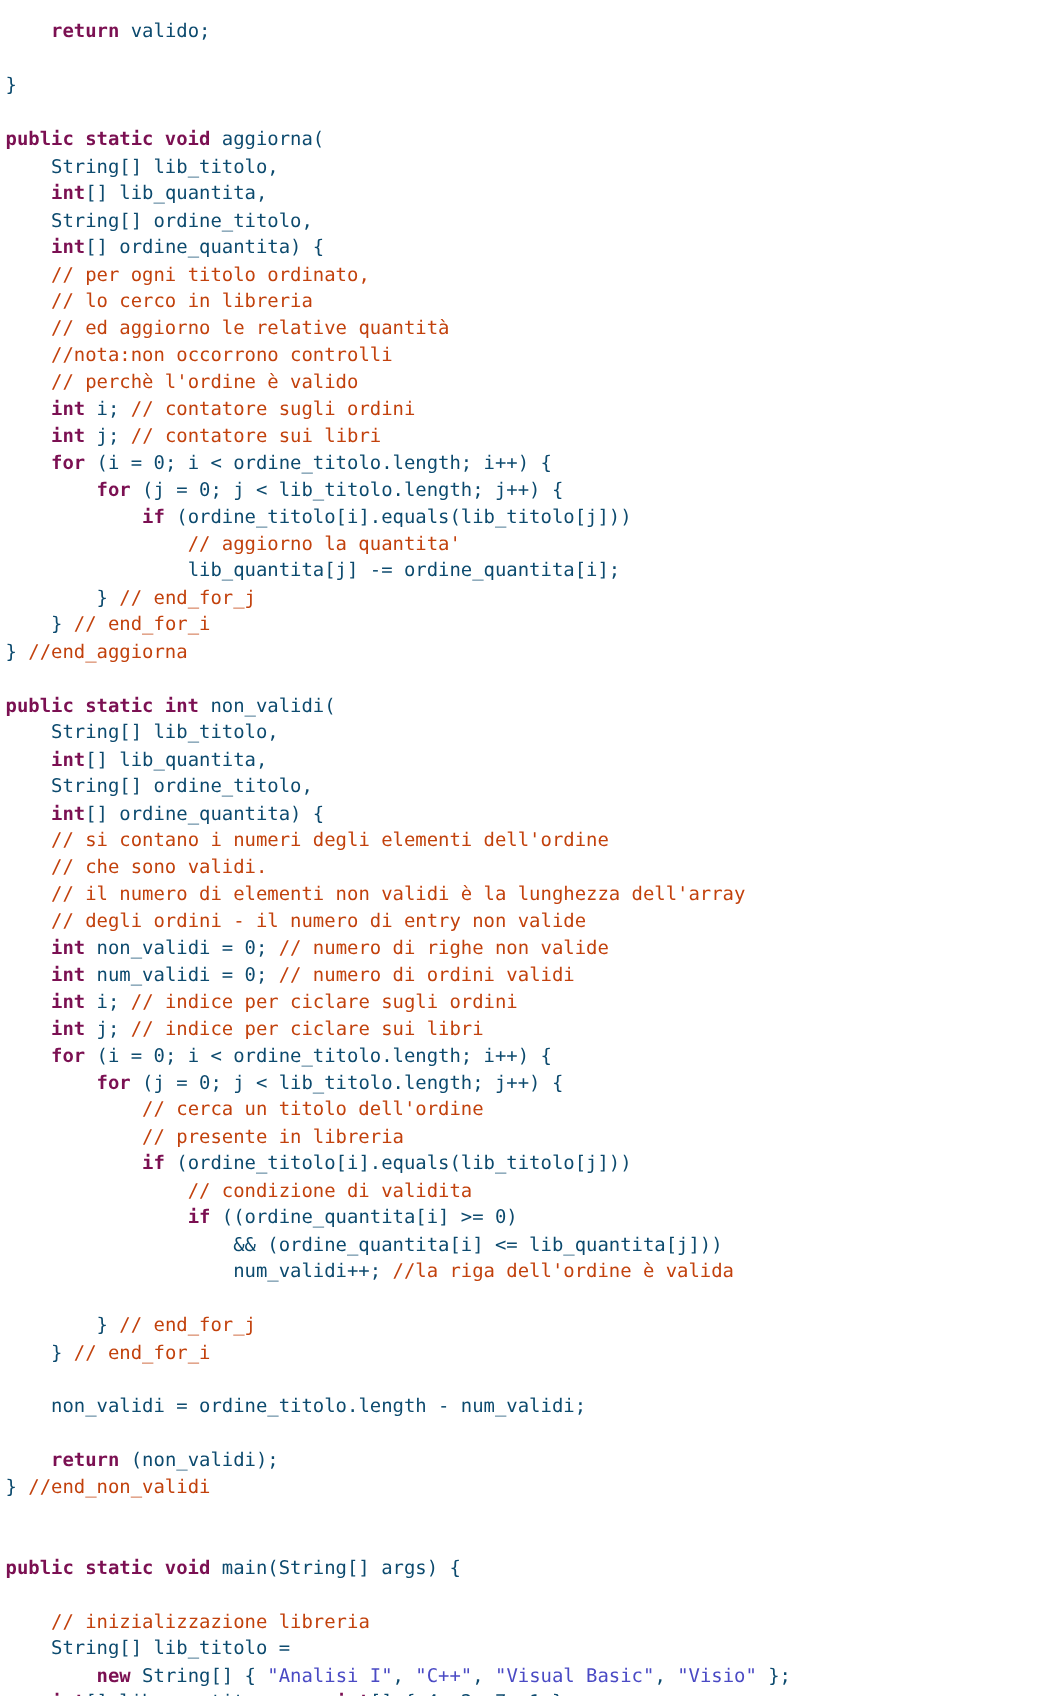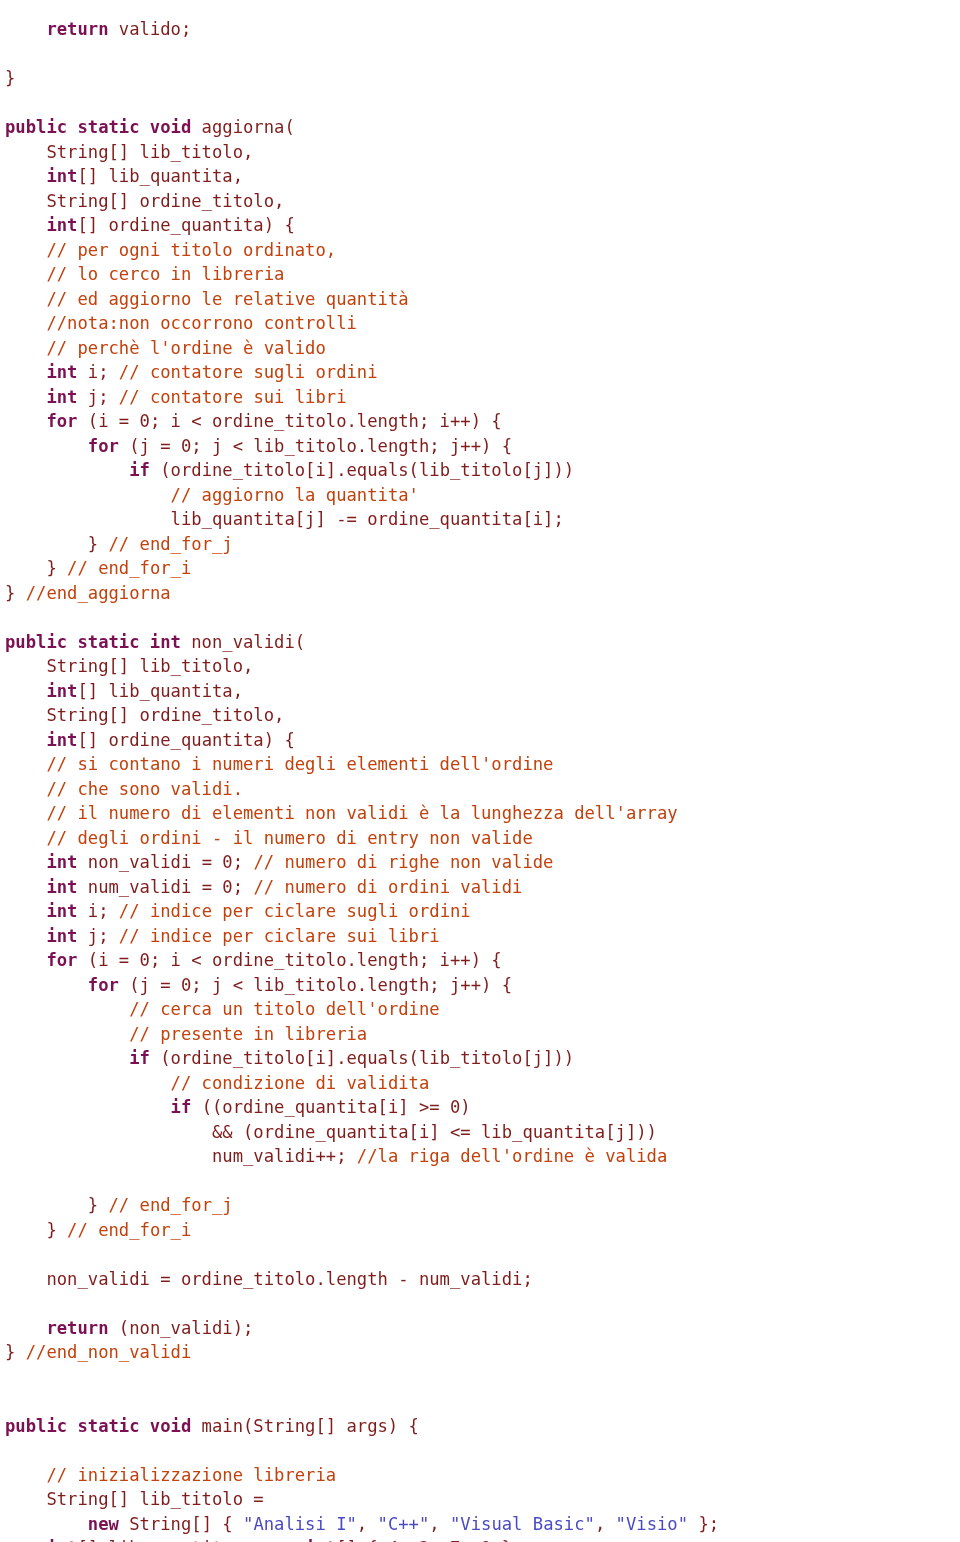--- a/index.html
+++ b/index.html
@@ -35,20 +35,20 @@
   }
   .ln {
     display: block;
     height: 24.5px;
     white-space: pre;
   }
   
   .kw  { color: #7b1052; font-weight: bold; }
   .cm  { color: #c2410c; }
   .st  { color: #4a4ac4; }
-  .pl  { color: #7f1d1d; }
+  .pl  { color: #0c4a6e; }
 </style>
 </head>
 <body>
 
 <div id="page">
   <pre id="code"><span class="ln">    <span class="kw">return</span><span class="pl"> valido;</span></span><span class="ln">&nbsp;</span><span class="ln"><span class="pl">}</span></span><span class="ln">&nbsp;</span><span class="ln"><span class="kw">public static void</span><span class="pl"> aggiorna(</span></span><span class="ln">    <span class="pl">String[] lib_titolo,</span></span><span class="ln">    <span class="kw">int</span><span class="pl">[] lib_quantita,</span></span><span class="ln">    <span class="pl">String[] ordine_titolo,</span></span><span class="ln">    <span class="kw">int</span><span class="pl">[] ordine_quantita) {</span></span><span class="ln">    <span class="cm">// per ogni titolo ordinato,</span></span><span class="ln">    <span class="cm">// lo cerco in libreria</span></span><span class="ln">    <span class="cm">// ed aggiorno le relative quantità</span></span><span class="ln">    <span class="cm">//nota:non occorrono controlli</span></span><span class="ln">    <span class="cm">// perchè l'ordine è valido</span></span><span class="ln">    <span class="kw">int</span><span class="pl"> i; </span><span class="cm">// contatore sugli ordini</span></span><span class="ln">    <span class="kw">int</span><span class="pl"> j; </span><span class="cm">// contatore sui libri</span></span><span class="ln">    <span class="kw">for</span><span class="pl"> (i = 0; i &lt; ordine_titolo.length; i++) {</span></span><span class="ln">        <span class="kw">for</span><span class="pl"> (j = 0; j &lt; lib_titolo.length; j++) {</span></span><span class="ln">            <span class="kw">if</span><span class="pl"> (ordine_titolo[i].equals(lib_titolo[j]))</span></span><span class="ln">                <span class="cm">// aggiorno la quantita'</span></span><span class="ln">                <span class="pl">lib_quantita[j] -= ordine_quantita[i];</span></span><span class="ln">        <span class="pl">} </span><span class="cm">// end_for_j</span></span><span class="ln">    <span class="pl">} </span><span class="cm">// end_for_i</span></span><span class="ln"><span class="pl">} </span><span class="cm">//end_aggiorna</span></span><span class="ln">&nbsp;</span><span class="ln"><span class="kw">public static int</span><span class="pl"> non_validi(</span></span><span class="ln">    <span class="pl">String[] lib_titolo,</span></span><span class="ln">    <span class="kw">int</span><span class="pl">[] lib_quantita,</span></span><span class="ln">    <span class="pl">String[] ordine_titolo,</span></span><span class="ln">    <span class="kw">int</span><span class="pl">[] ordine_quantita) {</span></span><span class="ln">    <span class="cm">// si contano i numeri degli elementi dell'ordine</span></span><span class="ln">    <span class="cm">// che sono validi.</span></span><span class="ln">    <span class="cm">// il numero di elementi non validi è la lunghezza dell'array</span></span><span class="ln">    <span class="cm">// degli ordini - il numero di entry non valide</span></span><span class="ln">    <span class="kw">int</span><span class="pl"> non_validi = 0; </span><span class="cm">// numero di righe non valide</span></span><span class="ln">    <span class="kw">int</span><span class="pl"> num_validi = 0; </span><span class="cm">// numero di ordini validi</span></span><span class="ln">    <span class="kw">int</span><span class="pl"> i; </span><span class="cm">// indice per ciclare sugli ordini</span></span><span class="ln">    <span class="kw">int</span><span class="pl"> j; </span><span class="cm">// indice per ciclare sui libri</span></span><span class="ln">    <span class="kw">for</span><span class="pl"> (i = 0; i &lt; ordine_titolo.length; i++) {</span></span><span class="ln">        <span class="kw">for</span><span class="pl"> (j = 0; j &lt; lib_titolo.length; j++) {</span></span><span class="ln">            <span class="cm">// cerca un titolo dell'ordine</span></span><span class="ln">            <span class="cm">// presente in libreria</span></span><span class="ln">            <span class="kw">if</span><span class="pl"> (ordine_titolo[i].equals(lib_titolo[j]))</span></span><span class="ln">                <span class="cm">// condizione di validita</span></span><span class="ln">                <span class="kw">if</span><span class="pl"> ((ordine_quantita[i] &gt;= 0)</span></span><span class="ln">                    <span class="pl">&amp;&amp; (ordine_quantita[i] &lt;= lib_quantita[j]))</span></span><span class="ln">                    <span class="pl">num_validi++; </span><span class="cm">//la riga dell'ordine è valida</span></span><span class="ln">&nbsp;</span><span class="ln">        <span class="pl">} </span><span class="cm">// end_for_j</span></span><span class="ln">    <span class="pl">} </span><span class="cm">// end_for_i</span></span><span class="ln">&nbsp;</span><span class="ln">    <span class="pl">non_validi = ordine_titolo.length - num_validi;</span></span><span class="ln">&nbsp;</span><span class="ln">    <span class="kw">return</span><span class="pl"> (non_validi);</span></span><span class="ln"><span class="pl">} </span><span class="cm">//end_non_validi</span></span><span class="ln">&nbsp;</span><span class="ln">&nbsp;</span><span class="ln"><span class="kw">public static void</span><span class="pl"> main(String[] args) {</span></span><span class="ln">&nbsp;</span><span class="ln">    <span class="cm">// inizializzazione libreria</span></span><span class="ln">    <span class="pl">String[] lib_titolo =</span></span><span class="ln">        <span class="kw">new</span><span class="pl"> String[] { </span><span class="st">"Analisi I"</span><span class="pl">, </span><span class="st">"C++"</span><span class="pl">, </span><span class="st">"Visual Basic"</span><span class="pl">, </span><span class="st">"Visio"</span><span class="pl"> };</span></span><span class="ln">    <span class="kw">int</span><span class="pl">[] lib_quantita = </span><span class="kw">new int</span><span class="pl">[] { 4, 2, 7, 1 };</span></span></pre>
 </div>
 
 </body></html>

